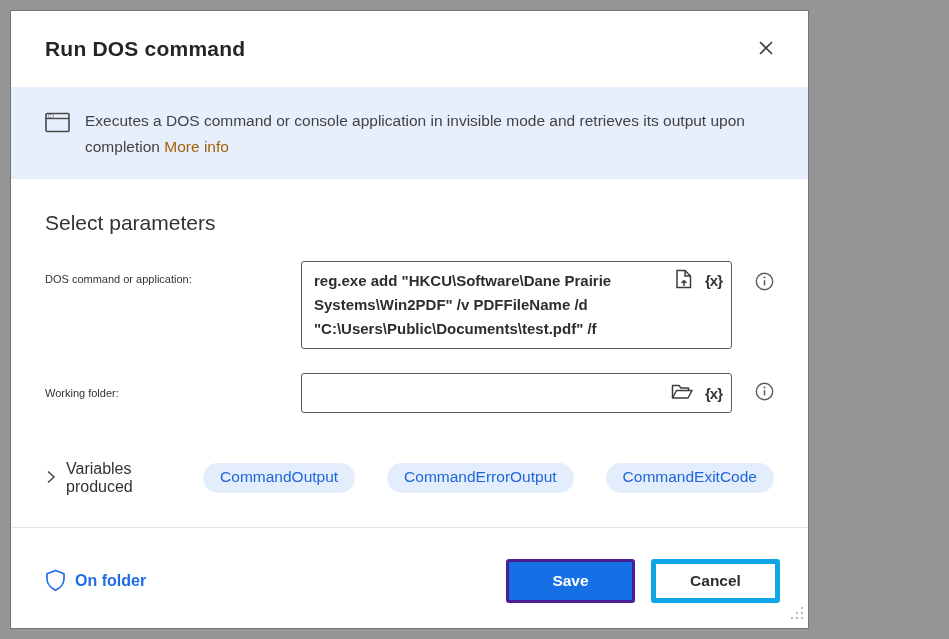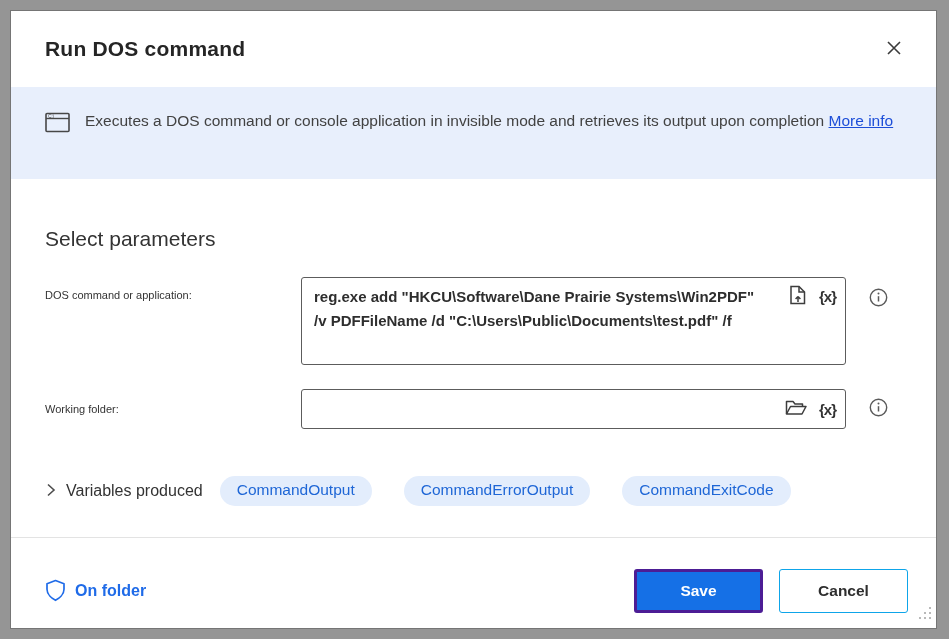--- a/index.html
+++ b/index.html
@@ -4,37 +4,37 @@
 <style>
   * { margin:0; padding:0; box-sizing:border-box; }
   html,body { width:949px; height:639px; }
   body {
     background:#959595;
     font-family:"Liberation Sans","DejaVu Sans",sans-serif;
     position:relative;
     overflow:hidden;
   }
   .dialog{
-    position:absolute; left:10px; top:10px; width:927px; height:619px;
+    position:absolute; left:10px; top:10px; width:799px; height:619px;
     background:#ffffff; border:1px solid #757575;
     display:flex; flex-direction:column;
   }
   
   .dlg-header{ height:76px; display:flex; align-items:center; padding:0 28px 0 34px; flex:0 0 auto;}
   .dlg-title{ font-size:21px; font-weight:700; color:#252525; letter-spacing:.2px;}
   .close-btn{ margin-left:auto; width:28px; height:28px; border:none; background:transparent;
     display:flex; align-items:center; justify-content:center; cursor:pointer; color:#3b3b3b;}
   
   .banner{ background:#e8effc; padding:21px 34px 0 34px; height:92px; display:flex; gap:15px; flex:0 0 auto;}
   .banner-icon{ flex:0 0 auto; margin-top:4px; color:#474747;}
   .banner-text{ font-size:15.5px; line-height:26px; color:#424242;}
-  .banner-link{ color:#1d4ed8; text-decoration:underline; cursor:pointer;}
+  .banner-link{ color:#a16207; cursor:pointer;}
   
   .content{ padding:0 34px; flex:1 1 auto;}
-  .section-title{ font-size:21px; font-weight:400; color:#333333; margin-top:48px; margin-bottom:26px;}
+  .section-title{ font-size:21px; font-weight:400; color:#333333; margin-top:32px; margin-bottom:26px;}
   .param-row{ display:flex; align-items:flex-start; margin-bottom:24px;}
   .param-label{ width:256px; flex:0 0 auto; font-size:11px; color:#333333; padding-top:12px;}
   .field-box{ position:relative; width:545px; border:1px solid #5c5c5c; border-radius:3px; background:#fff;}
   .field-box textarea{
     display:block; width:100%; height:86px; border:none; outline:none; resize:none; background:transparent;
     padding:7px 76px 7px 12px; font-family:"Liberation Sans","DejaVu Sans",sans-serif;
     font-size:15px; line-height:24px; font-weight:700; color:#2e2e2e;
     overflow-wrap:break-word; word-break:break-word;
   }
   .field-box input{
@@ -62,21 +62,21 @@
   .pill{ background:#e3edfc; color:#1e66d6; font-size:15.5px; padding:5px 17px 7px 17px;
     border-radius:16px; cursor:pointer; white-space:nowrap;}
   
   .divider{ border-top:1px solid #e3e3e3; margin-top:31px;}
   .footer{ flex:0 0 auto; height:105px; display:flex; align-items:center; padding:0 28px 0 34px;}
   .on-error{ display:flex; align-items:center; gap:9px; border:none; background:transparent; cursor:pointer;}
   .on-error span{ color:#1f6be8; font-size:16px; font-weight:700;}
   .btn{ width:129px; height:44px; border-radius:3px; font-size:15.5px; font-weight:700; cursor:pointer;
     font-family:"Liberation Sans","DejaVu Sans",sans-serif;}
   .btn-save{ margin-left:auto; background:#1570e6; border:3px solid #4c1d95; color:#ffffff;}
-  .btn-cancel{ margin-left:16px; background:#ffffff; border:1px solid #0ea5e9; color:#2e2e2e;}
+  .btn-cancel{ margin-left:16px; background:#ffffff; border:5px solid #0ea5e9; color:#2e2e2e;}
   .resize-grip{ position:absolute; right:3px; bottom:3px; color:#b9b9b9;}
 </style>
 </head>
 <body>
 
 <div class="dialog">
 
   <div class="dlg-header">
     <div class="dlg-title">Run DOS command</div>
     <button class="close-btn">

